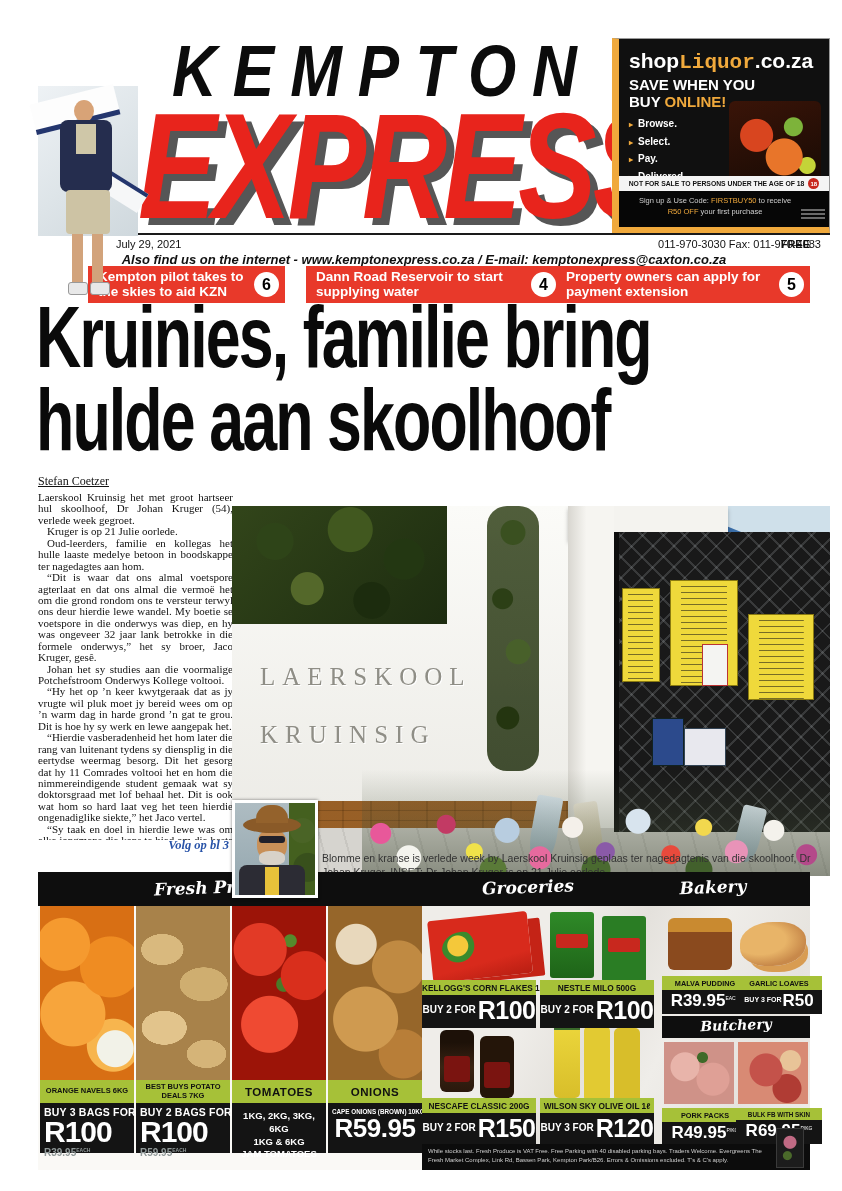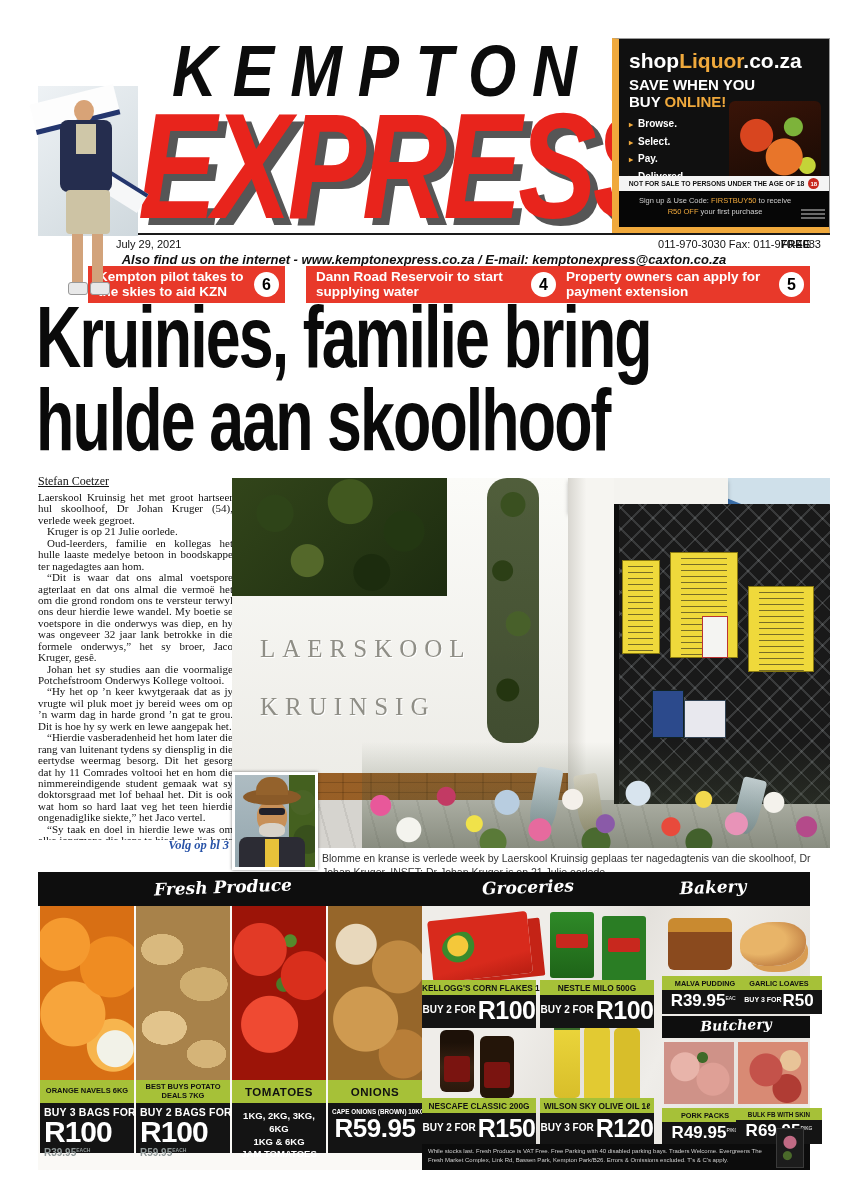--- a/index.html
+++ b/index.html
@@ -26,21 +26,21 @@
   .pilot .shorts{position:absolute;left:28px;top:104px;width:44px;height:44px;background:#cdc3a4;border-radius:4px;}
   .pilot .legL{position:absolute;left:34px;top:148px;width:11px;height:48px;background:#d2a37b;}
   .pilot .legR{position:absolute;left:54px;top:148px;width:11px;height:48px;background:#d2a37b;}
   .pilot .shoeL{position:absolute;left:30px;top:196px;width:18px;height:11px;background:#e8e8e8;border-radius:3px;border:1px solid #999;}
   .pilot .shoeR{position:absolute;left:52px;top:196px;width:18px;height:11px;background:#e8e8e8;border-radius:3px;border:1px solid #999;}
 
   
   .liq{left:612px;top:38px;width:218px;height:196px;background:#101010;border:1px solid #9a9a9a;
     box-sizing:border-box;border-left:7px solid #f0a93c;border-bottom:7px solid #f0a93c;color:#fff;overflow:hidden;}
   .liq-brand{position:absolute;left:10px;top:10px;font-size:21px;font-weight:bold;letter-spacing:0;}
-  .liq-brand .o{color:#f0a93c;}
+  .liq-brand .o{color:#f0a93c;font-family:Liberation Mono, monospace;}
   .liq-save{position:absolute;left:10px;top:38px;font-size:15px;font-weight:bold;line-height:1.1;}
   .liq-save .o{color:#f0a93c;}
   .liq-bullets{position:absolute;left:10px;top:76px;font-size:10px;font-weight:bold;line-height:1.75;}
   .liq-bullets .b{color:#f0a93c;margin-right:5px;font-size:8px;}
   .cocktail{position:absolute;right:8px;top:62px;width:92px;height:86px;border-radius:6px;
     background:
       radial-gradient(circle at 70% 30%,#7db33a 0 9px,transparent 10px),
       radial-gradient(circle at 30% 40%,#d8451f 0 16px,transparent 17px),
       radial-gradient(circle at 60% 65%,#e8752a 0 18px,transparent 19px),
       radial-gradient(circle at 85% 75%,#c4d438 0 8px,transparent 9px),
@@ -82,21 +82,21 @@
   
   .byline{left:38px;top:474px;font-family:"Liberation Serif",serif;font-size:12px;text-decoration:underline;}
   .bodycol{left:38px;top:492px;width:195px;height:348px;font-family:"Liberation Serif",serif;
     font-size:11px;line-height:1.04;text-align:justify;overflow:hidden;}
   .bodycol p{margin:0;}
   .bodycol p + p{text-indent:9px;}
   .volg{left:38px;top:838px;width:195px;text-align:right;padding-right:4px;box-sizing:border-box;
     color:#2853a8;font-family:"Liberation Serif",serif;font-style:italic;font-weight:bold;font-size:12.5px;}
 
   
-  .photo{left:232px;top:478px;width:598px;height:370px;background:#e8e6e1;overflow:visible;}
+  .photo{left:232px;top:506px;width:598px;height:370px;background:#e8e6e1;overflow:visible;}
   .photo .clip{position:absolute;inset:0;overflow:hidden;}
   .ph-wall{position:absolute;left:0;top:0;width:340px;height:322px;background:linear-gradient(180deg,#fbfbf8,#ecebe6);}
   .ph-foliage{position:absolute;left:0;top:0;width:215px;height:118px;
     background:
       radial-gradient(circle at 20% 30%,#2e4418 0 18px,transparent 19px),
       radial-gradient(circle at 55% 20%,#41581f 0 22px,transparent 23px),
       radial-gradient(circle at 80% 45%,#233712 0 20px,transparent 21px),
       radial-gradient(circle at 35% 70%,#54682a 0 16px,transparent 17px),
       radial-gradient(circle at 65% 80%,#1c2c0e 0 18px,transparent 19px),
       linear-gradient(135deg,#32451a,#1d2c10);}

